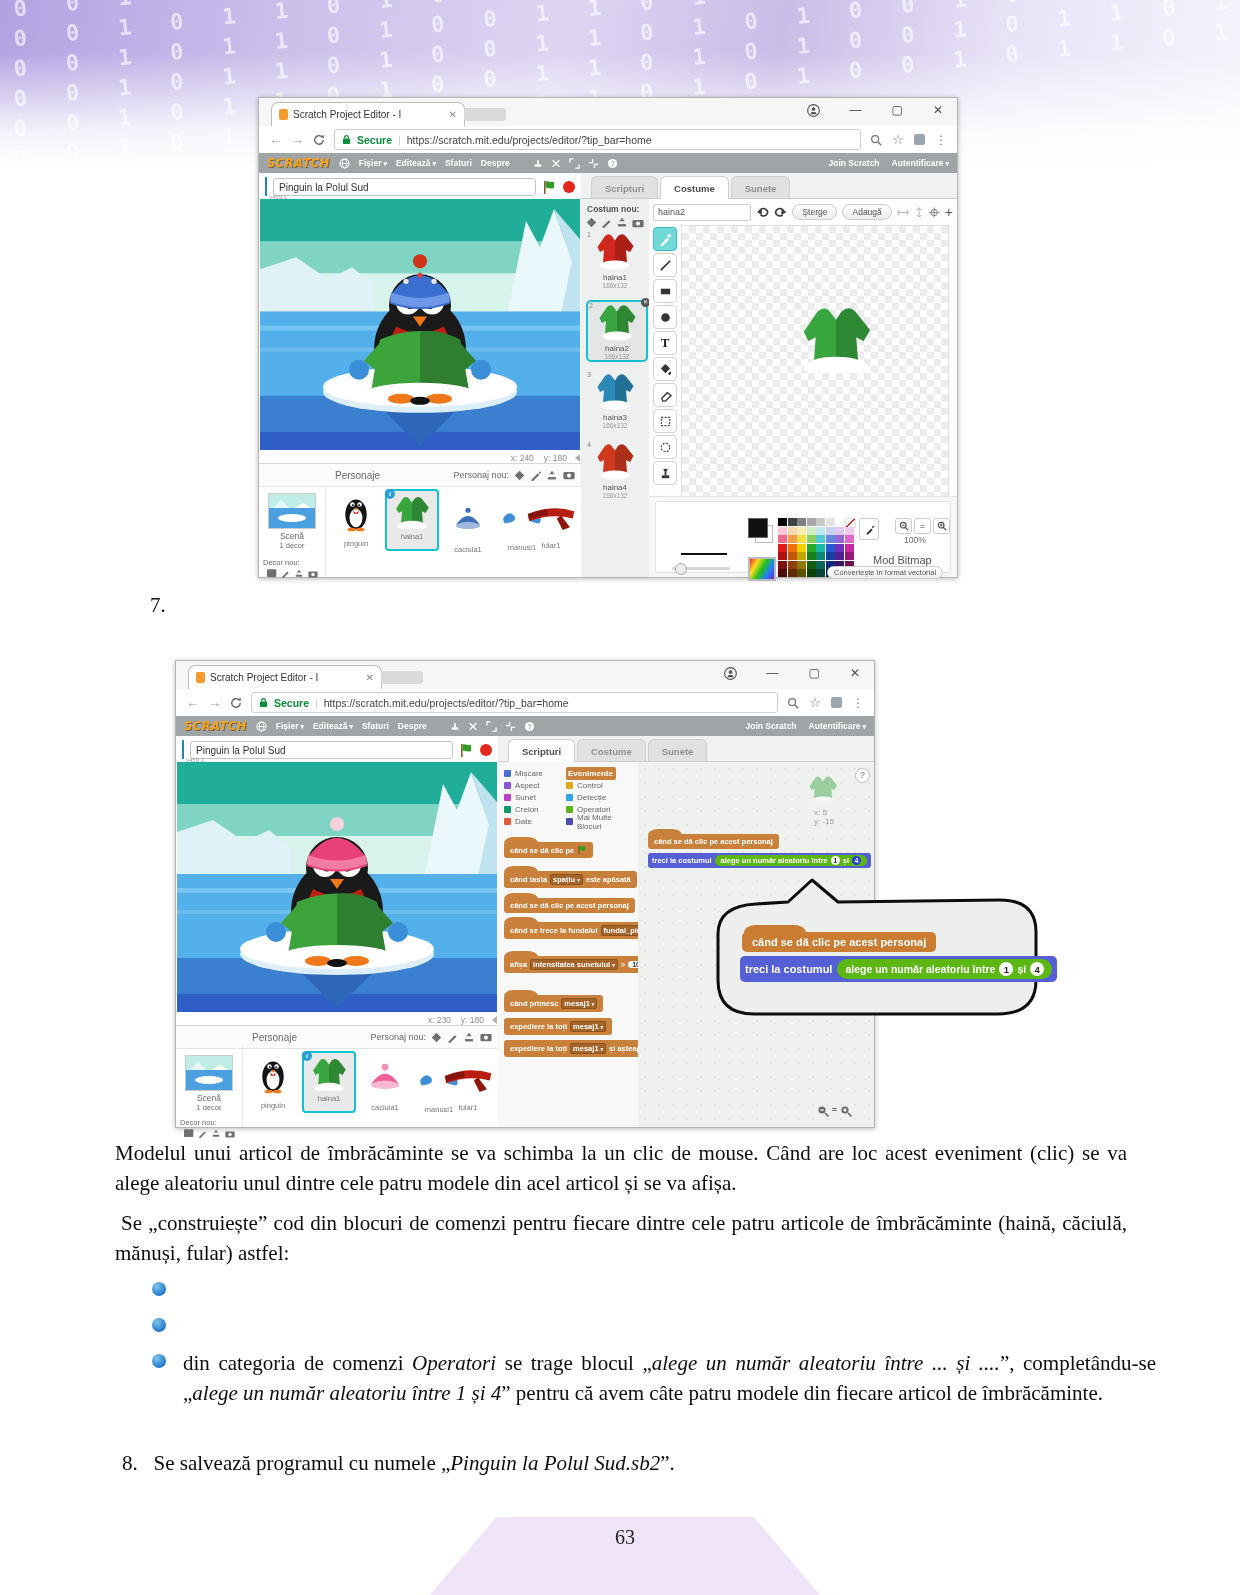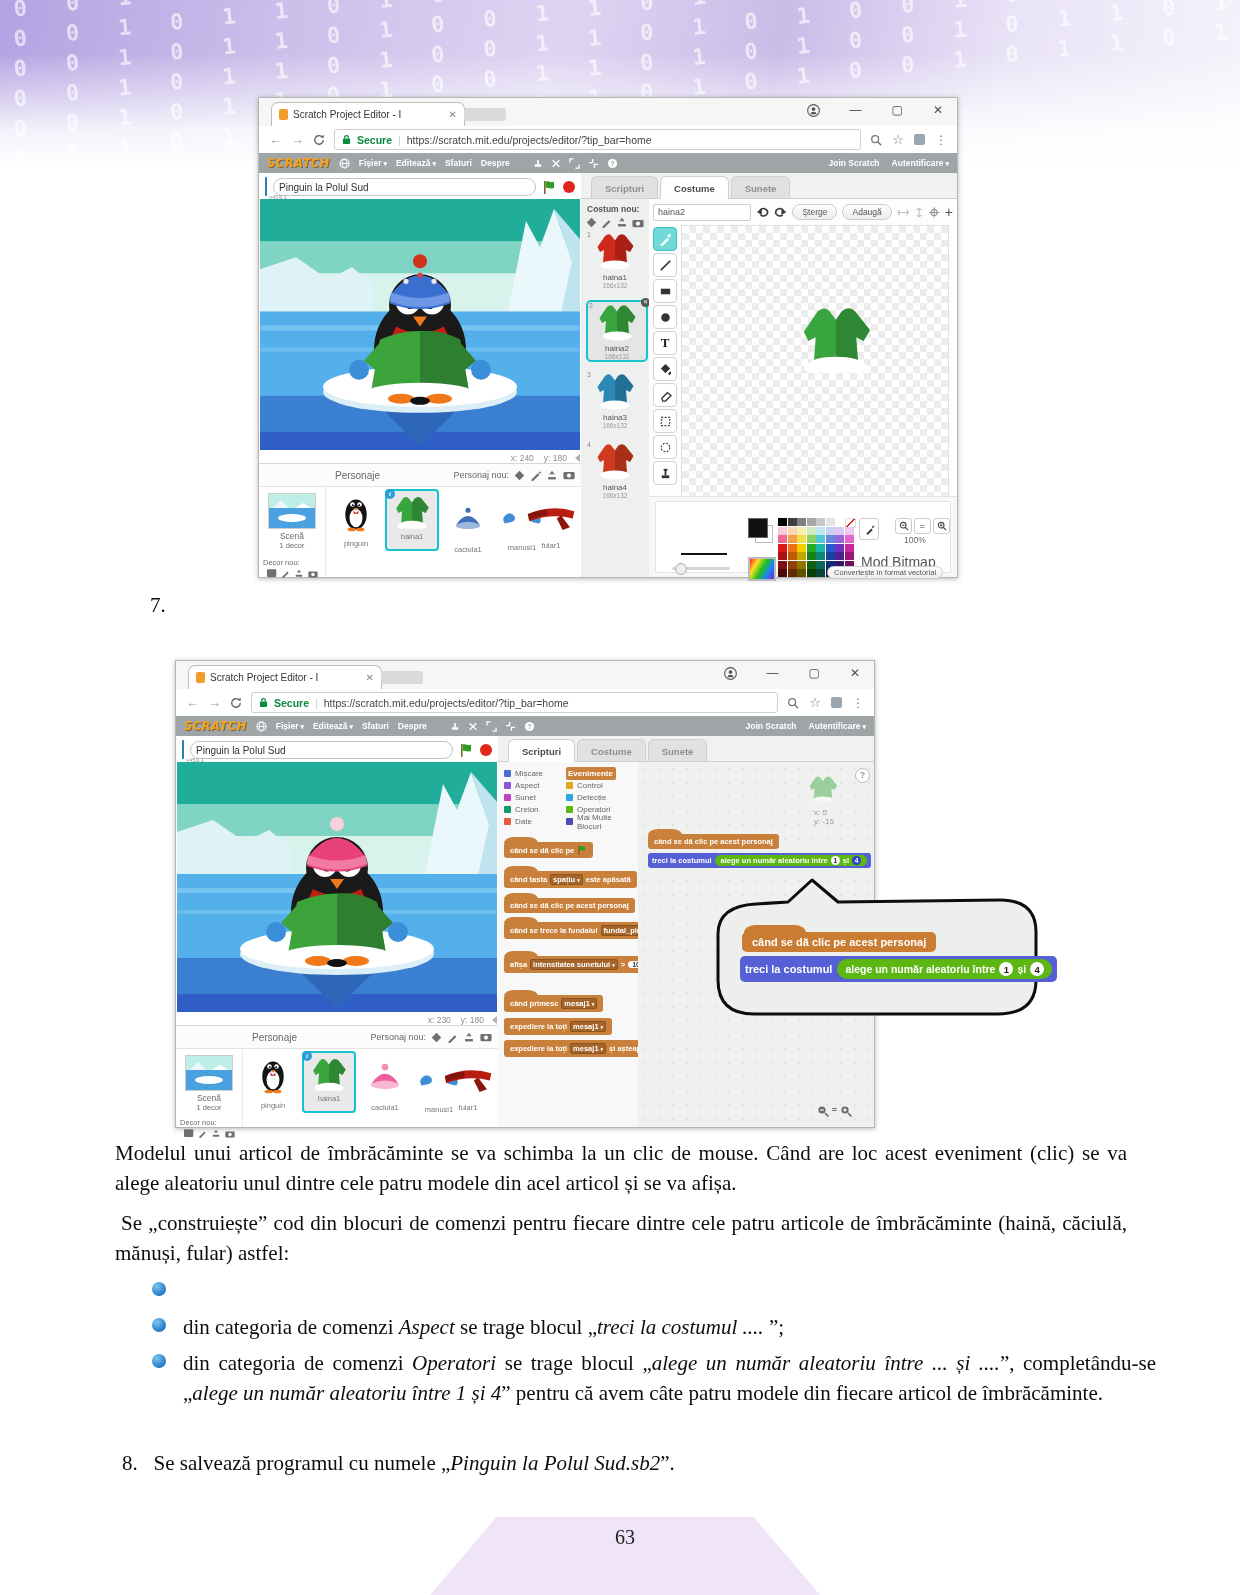--- a/index.html
+++ b/index.html
@@ -36,21 +36,21 @@
   .caret::after{content:" ▾";font-size:7px}
   .sbar .mid{display:flex;gap:8px;margin-left:14px}
   .sbar .rt{margin-left:auto;display:flex;gap:12px}
   .wcontent{position:absolute;left:0;right:0;top:75px;bottom:0;background:#e8eaea}
   
   .lpanel{position:absolute;left:0;top:0;bottom:0;width:322px;background:#fff;border-right:1px solid #d4d4d4}
   .shead{position:absolute;left:0;top:2px;right:0;height:24px;display:flex;align-items:center;gap:6px;padding:0 6px}
   .scricon{width:16px;height:12px;background:#35a3d8;border:1px solid #2583b4;border-radius:2px;position:relative}
   .scricon::after{content:"";position:absolute;inset:2px;border:1px solid #fff;border-radius:1px}
   .vers{position:absolute;left:4px;top:16px;font-size:6px;color:#999}
-  .pname{flex:1;height:16px;border:1px solid #c4c4c4;border-radius:9px;font-size:10px;color:#333;padding:0 5px;
+  .pname{flex:1;height:16px;border:1px solid #c4c4c4;border-radius:3px;font-size:10px;color:#333;padding:0 5px;
          font-family:"Liberation Sans",sans-serif}
   .stopb{width:12px;height:12px;border-radius:50%;background:#e2261c}
   .scene{position:absolute;left:1px;right:1px;display:block;width:320px}
   .coordrow{position:absolute;right:14px;font-size:8.5px;color:#8d8d8d;display:flex;gap:10px}
   .collapse{position:absolute;right:1px;width:0;height:0;border-top:4px solid transparent;border-bottom:4px solid transparent;
             border-right:5px solid #b0b0b0}
   .sprhead{position:absolute;left:0;right:0;height:22px;border-top:1px solid #d8d8d8;border-bottom:1px solid #e4e4e4;
            display:flex;align-items:center;font-size:10px;color:#676767;background:#fcfcfc}
   .sprhead .t1{margin-left:76px}
   .sprhead .t2{margin-left:auto;font-size:9px;display:flex;gap:5px;align-items:center;padding-right:6px}
@@ -656,21 +656,21 @@
               <div class="magbtn">
                   <svg width="10" height="10" viewBox="0 0 12 12">
                     <circle cx="5" cy="5" r="3.4" fill="none" stroke="#444" stroke-width="1.3"></circle>
                     <line x1="7.6" y1="7.6" x2="11" y2="11" stroke="#444" stroke-width="1.4"></line>
                     <line x1="3.4" y1="5" x2="6.6" y2="5" stroke="#444" stroke-width="1.2"></line>
                     <line x1="5" y1="3.4" x2="5" y2="6.6" stroke="#444" stroke-width="1.2"></line>
                   </svg>
                 </div>
             </div>
             <div style="position:absolute;left:255px;top:38px;font-size:8.5px;color:#666">100%</div>
-            <div style="position:absolute;left:212px;top:57px;font-size:14px;color:#555">Mod Bitmap</div>
+            <div style="position:absolute;left:224px;top:57px;font-size:11px;color:#555">Mod Bitmap</div>
             <button class="pbtn" style="position:absolute;left:178px;top:69px;font-size:7.5px;padding:1px 6px">Convertește în format vectorial</button>
           </div>
         </div>
       </div>
     </div>
   </div>
 
   <span class="btxt" style="left:150px;top:590px">7.</span>
 
   <div class="bwin" id="w2" style="left:175px;top:660px;width:698px;height:466px">
@@ -1071,21 +1071,20 @@
   </div>
 
   <div class="btxt" style="left:115px;top:1208px;width:1012px;text-indent:6px">Se „construiește” cod din blocuri de comenzi pentru fiecare dintre cele patru articole de îmbrăcăminte (haină, căciulă, mănuși, fular) astfel:</div>
   <div class="btxt" style="left:115px;top:1138px;width:1012px">Modelul unui articol de îmbrăcăminte se va schimba la un clic de mouse. Când are loc acest eveniment (clic) se va alege aleatoriu unul dintre cele patru modele din acel articol și se va afișa.</div>
 
   <div class="bullet" style="left:152px;top:1276px;width:973px">
     <span class="dot"></span>
   </div>
   <div class="bullet" style="left:152px;top:1312px;width:973px">
     <span class="dot"></span>
-    <span><span>din categoria de comenzi </span><span style="font-style: italic;">Aspect</span><span> se trage blocul „</span><span style="font-style: italic;">treci la costumul .... </span><span>”;</span></span>
   </div>
   <div class="bullet" style="left:152px;top:1348px;width:973px">
     <span class="dot"></span>
     <span><span>din categoria de comenzi </span><span style="font-style: italic;">Operatori</span><span> se trage blocul „</span><span style="font-style: italic;">alege un număr aleatoriu între ... și ....</span><span>”, completându-se  „</span><span style="font-style: italic;">alege un număr aleatoriu între 1 și 4</span><span>” pentru că avem câte patru modele din fiecare articol de îmbrăcăminte.</span></span>
   </div>
 
   <div class="btxt" style="left:122px;top:1448px;width:1005px">
     <span>8.</span>&nbsp;&nbsp;
     <span><span>Se salvează programul cu numele „</span><span style="font-style: italic;">Pinguin la Polul Sud.sb2</span><span>”.</span></span>
   </div>

